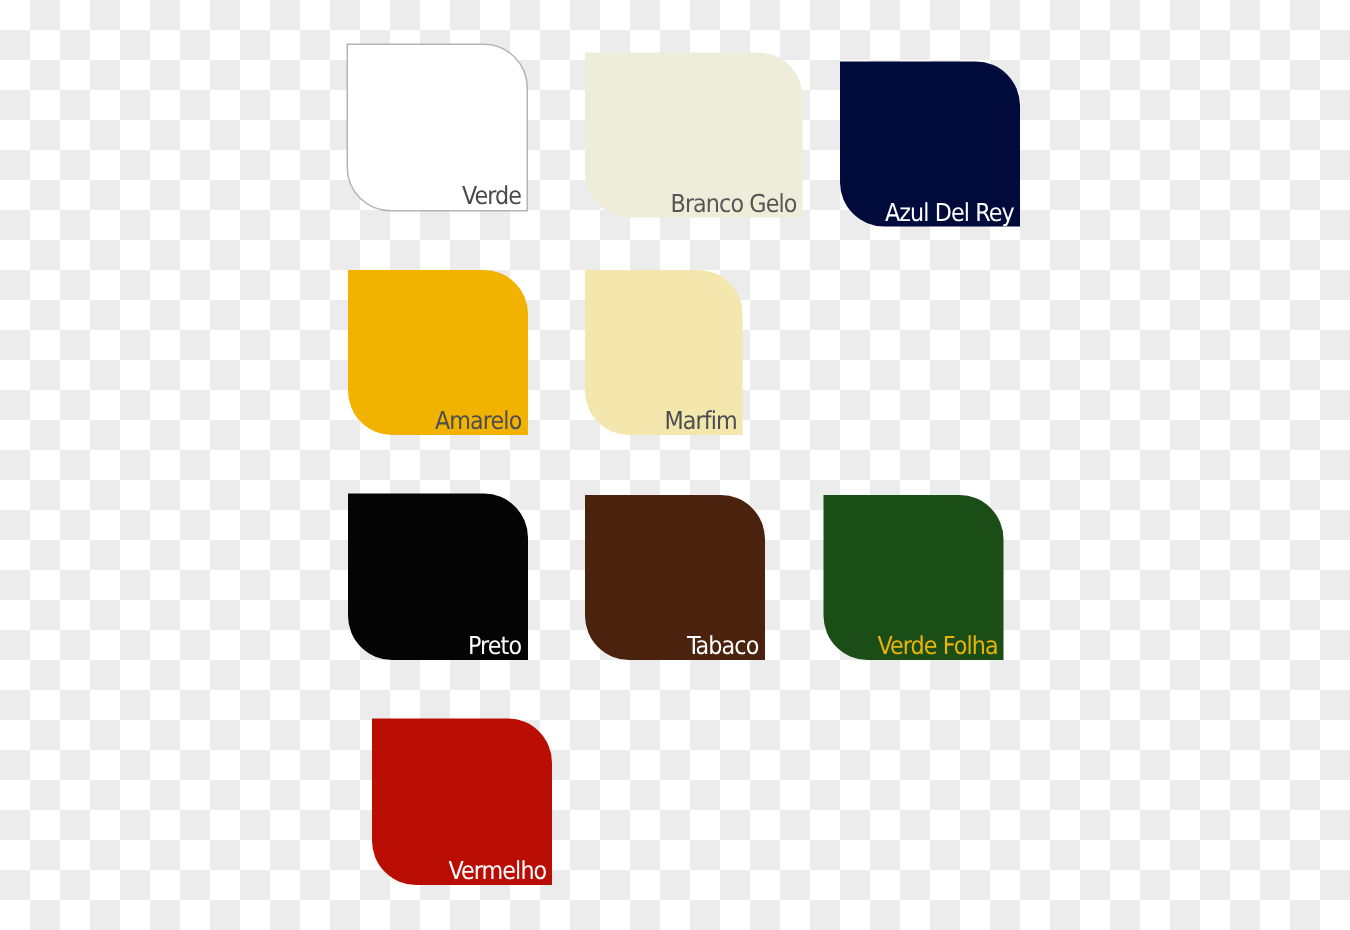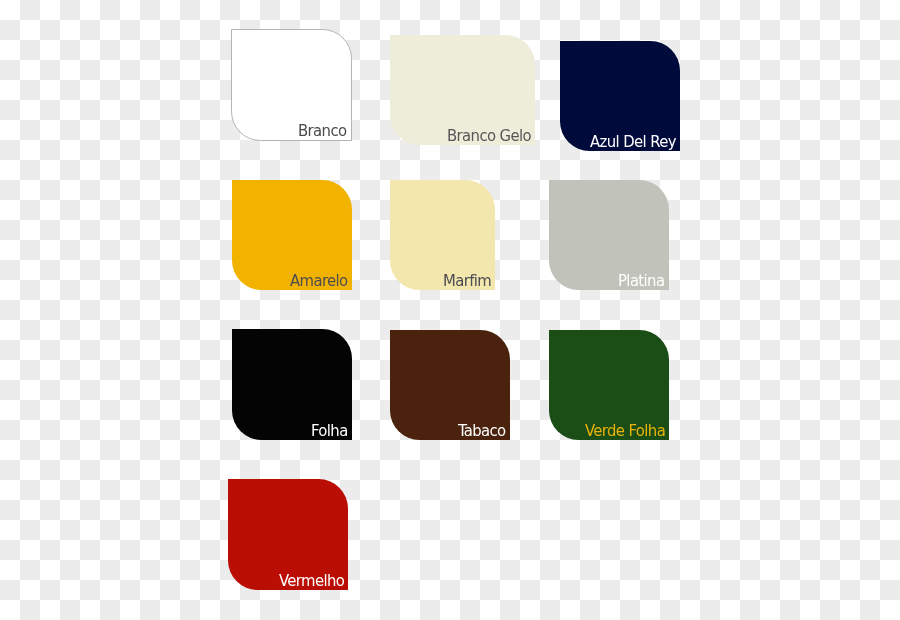--- a/index.html
+++ b/index.html
@@ -19,52 +19,49 @@
     letter-spacing:-0.6px;margin-right:0.1px;
     transform-origin:100% 100%;
     -webkit-font-smoothing:antialiased;will-change:transform;}
 </style>
 </head>
 <body>
 
 <div id="canvas">
 
   <div class="swatch" style="left: 231px; top: 29px; width: 121px; height: 112px; background: rgb(255, 255, 255); border: 1px solid rgb(180, 180, 180);">
-    <span class="label" style="color: rgb(74, 74, 74);">Branco</span>
+    <span class="label" style="color: rgb(74, 74, 74);">Verde</span>
   </div>
 
   <div class="swatch" style="left: 390px; top: 35px; width: 145px; height: 110px; background: rgb(237, 237, 217);">
     <span class="label" style="color: rgb(86, 86, 88);">Branco Gelo</span>
   </div>
 
   <div class="swatch" style="left: 560px; top: 41px; width: 120px; height: 110px; background: rgb(0, 11, 60); text-align: center;">
     <span class="label" style="color: rgb(255, 255, 255);">Azul Del Rey</span>
   </div>
 
   <div class="swatch" style="left: 232px; top: 180px; width: 120px; height: 110px; background: rgb(242, 179, 0); text-align: center;">
     <span class="label" style="color: rgb(77, 77, 82);">Amarelo</span>
   </div>
 
   <div class="swatch" style="left: 390px; top: 180px; width: 105px; height: 110px; background: rgb(243, 231, 174);">
     <span class="label" style="color: rgb(76, 76, 82);">Marfim</span>
   </div>
 
-  <div class="swatch" style="left: 549px; top: 180px; width: 120px; height: 110px; background: rgb(193, 194, 185);">
-    <span class="label" style="color: rgb(255, 255, 255);">Platina</span>
-  </div>
 
   <div class="swatch" style="left: 232px; top: 329px; width: 120px; height: 111px; background: rgb(4, 4, 4);">
-    <span class="label" style="color: rgb(255, 255, 255);">Folha</span>
+    <span class="label" style="color: rgb(255, 255, 255);">Preto</span>
   </div>
 
   <div class="swatch" style="left: 390px; top: 330px; width: 120px; height: 110px; background: rgb(74, 34, 14);">
     <span class="label" style="color: rgb(255, 255, 255);">Tabaco</span>
   </div>
 
   <div class="swatch" style="left: 549px; top: 330px; width: 120px; height: 110px; background: rgb(27, 77, 22);">
     <span class="label" style="color: #eab308;">Verde Folha</span>
   </div>
 
-  <div class="swatch" style="left: 228px; top: 479px; width: 120px; height: 111px; background: rgb(186, 13, 4);">
+  <div class="swatch" style="left: 248px; top: 479px; width: 120px; height: 111px; background: rgb(186, 13, 4);">
     <span class="label" style="color: rgb(255, 255, 255);">Vermelho</span>
   </div>
 
 </div>
 
 </body></html>

